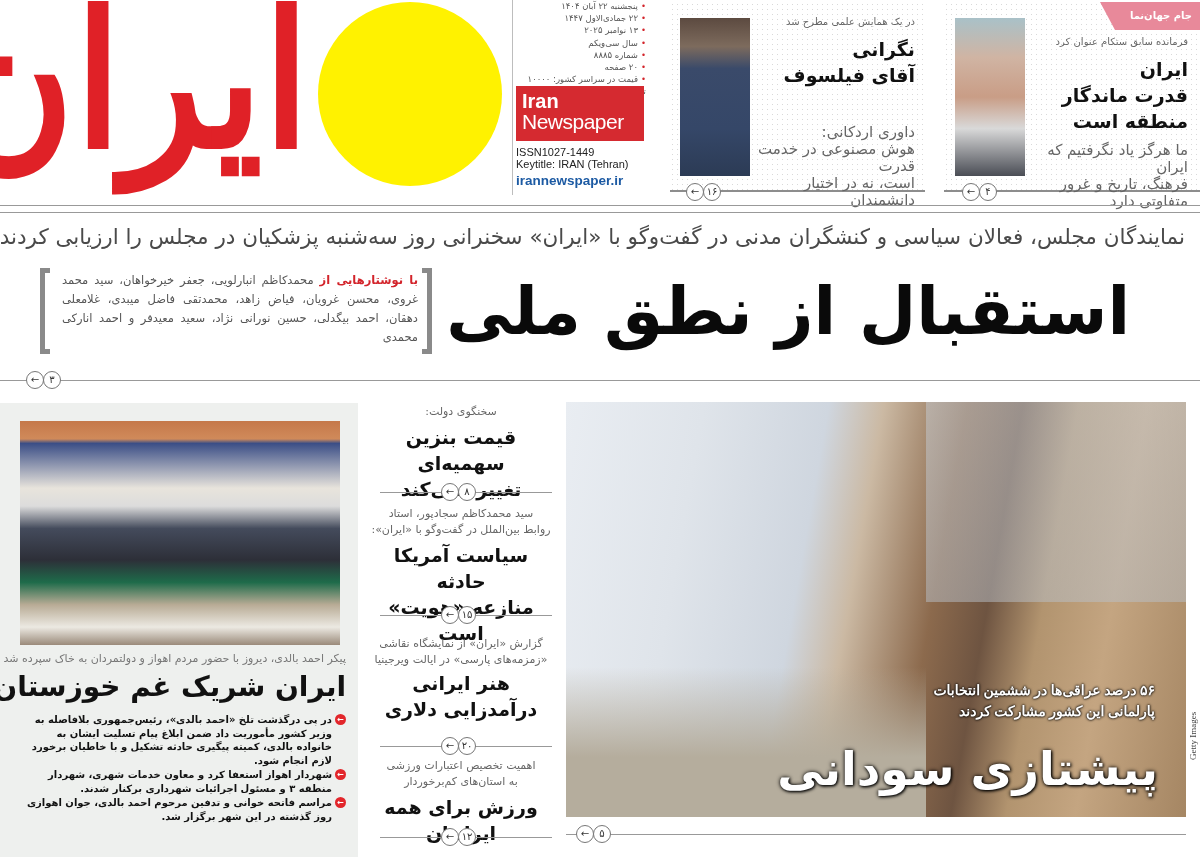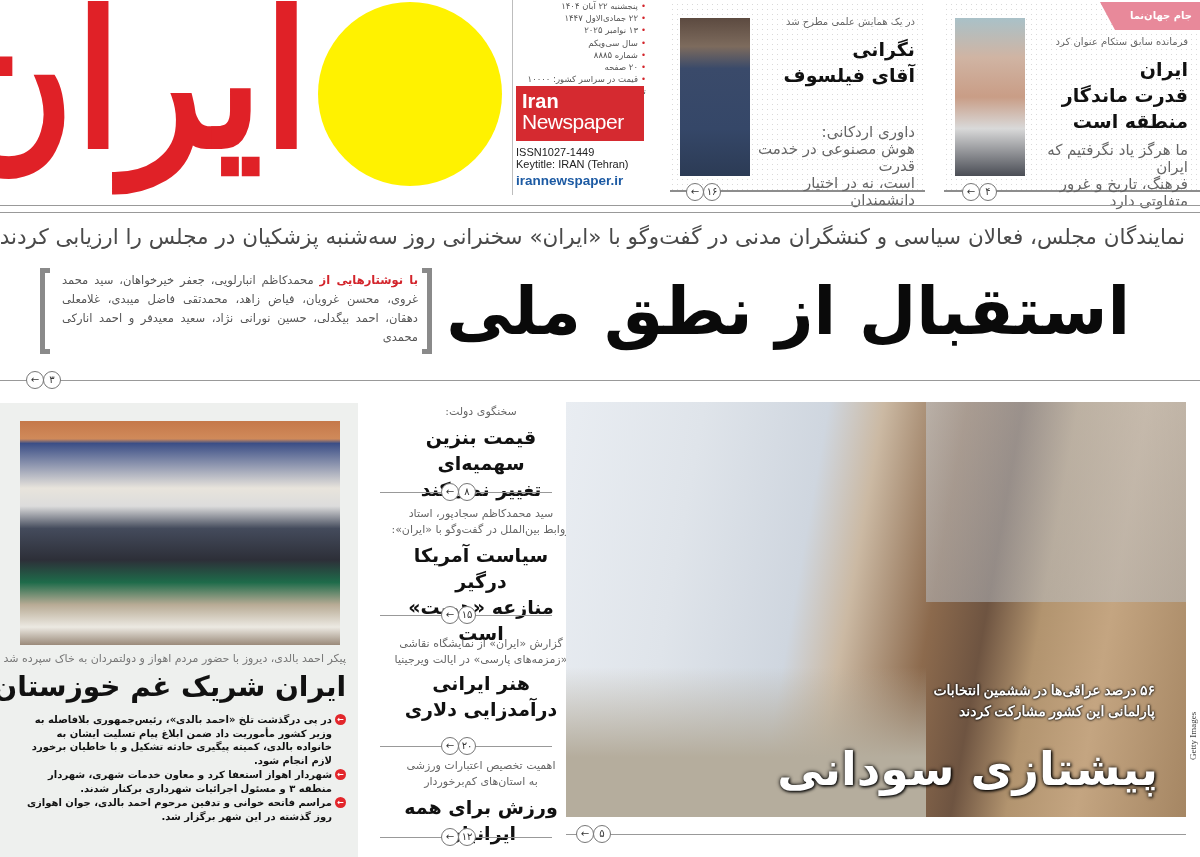--- a/index.html
+++ b/index.html
@@ -66,21 +66,21 @@
   .left-photo { left: 20px; top: 421px; width: 320px; height: 224px;
     background: linear-gradient(180deg, #c5784a 0%, #d08a5a 8%, #3b4e86 10%, #e8e4dc 30%, #dcdcdc 38%, #444b5c 48%, #2d2f38 62%, #1e6b4a 72%, #b8ab95 82%, #ece9e2 92%, #9a8a7a 100%); }
   .left-kicker { left: 16px; top: 652px; width: 330px; font-size: 11px; color: #777; text-align: right; white-space: nowrap; }
   .left-head { left: 16px; top: 670px; width: 330px; font-size: 28px; font-weight: 900; text-align: right; color: #111; white-space: nowrap; }
   .bullets { left: 20px; top: 713px; width: 326px; list-style: none; font-size: 10px; line-height: 13.5px; color: #111; font-weight: bold; text-align: right; }
   .bullets li { position: relative; padding-right: 14px; margin-bottom: 1px; }
   .bullets li::before { content: "←"; position: absolute; right: 0; top: 1px; width: 11px; height: 11px; border-radius: 50%; background: #e2262b; color: #fff;
     font-size: 8px; line-height: 11px; text-align: center; }
 
   
-  .mid { left: 386px; width: 190px; text-align: center; }
+  .mid { left: 366px; width: 190px; text-align: center; }
   .mid .k { font-size: 11px; color: #666; line-height: 16px; }
   .mid .h { font-size: 19px; font-weight: 900; line-height: 26px; color: #111; margin-top: 4px; }
   .mid-rule { position: absolute; left: 380px; width: 172px; height: 1px; background: #999; }
 
   
   .main-photo { left: 566px; top: 402px; width: 620px; height: 415px;
     background: linear-gradient(100deg, #e9edf2 0%, #dfe4ea 20%, #cfd6df 38%, #cbb9a3 46%, #8c6a4d 58%, #6e5441 66%, #b2946f 74%, #c4a581 84%, #a58663 100%); overflow: hidden; }
   .main-photo .sky { position: absolute; right: 0; top: 0; width: 260px; height: 200px; background: linear-gradient(180deg,#c7ced6,#b9c1ca); opacity: 0.5; }
   .main-photo .wall { position: absolute; left: 0; bottom: 0; width: 360px; height: 150px; background: linear-gradient(180deg, rgba(185,176,160,0) 0%, #b5ad9d 60%); }
   .main-sub { right: 45px; top: 680px; width: 300px; text-align: right; font-size: 14px; font-weight: bold; line-height: 21px; color: #fff;
@@ -193,21 +193,21 @@
   <span class="circ">←</span>
   <span class="circ">۸</span>
 </div>
 
 <div class="abs mid" style="top:506px;">
   <div class="k">
     <div>سید محمدکاظم سجادپور، استاد</div>
     <div>روابط بین‌الملل در گفت‌وگو با «ایران»:</div>
   </div>
   <div class="h">
-    <div>سیاست آمریکا درگیر</div>
+    <div>سیاست آمریکا حادثه</div>
     <div>منازعه «هویت» است</div>
   </div>
 </div>
 <div class="mid-rule" style="top:615px;"></div>
 <div class="pager" style="left:441px; top:606px;">
   <span class="circ">←</span>
   <span class="circ">۱۵</span>
 </div>
 
 <div class="abs mid" style="top:636px;">

